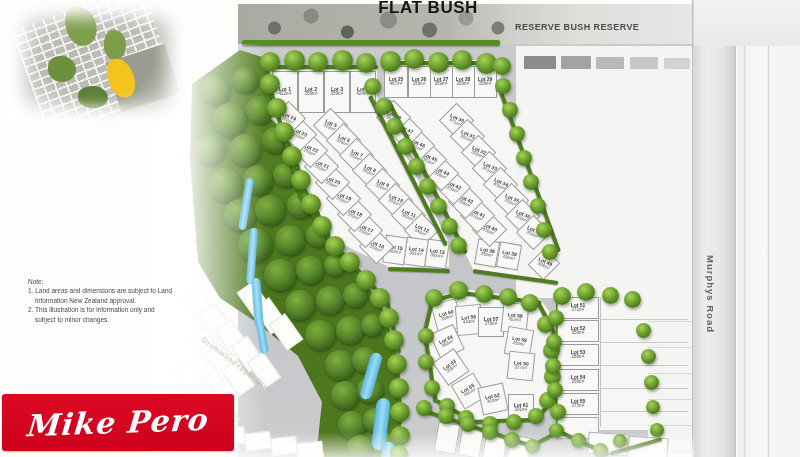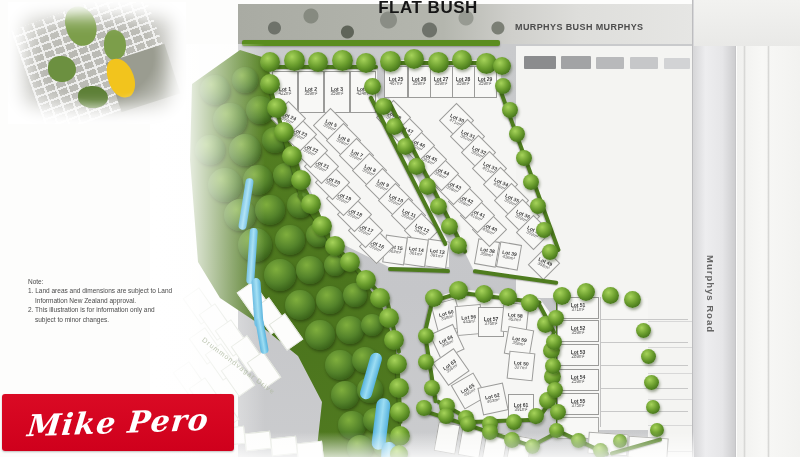--- a/index.html
+++ b/index.html
@@ -141,21 +141,21 @@
   <div id="cluster-b-bg" class="cluster-bg"></div>
   <div id="cluster-c-bg" class="cluster-bg"></div>
   <div id="cluster-d-bg"></div>
   <div id="cluster-d-lines"></div>
 
   <div id="future-stage"></div>
   <div id="right-col"></div>
 
   <div id="photo-strip"></div>
   <div id="hedge-bar-top"></div>
-  <div id="reserve-label">MURPHYS BUSH MURPHYS</div>
+  <div id="reserve-label">RESERVE BUSH RESERVE</div>
 
   <div id="murphys-road">
     <div id="road-label">Murphys Road</div>
   </div>
   <div id="right-margin">
     <div class="vline" style="left:6px"></div>
     <div class="vline" style="left:30px"></div>
   </div>
   <div id="fade-topright"></div>
 

